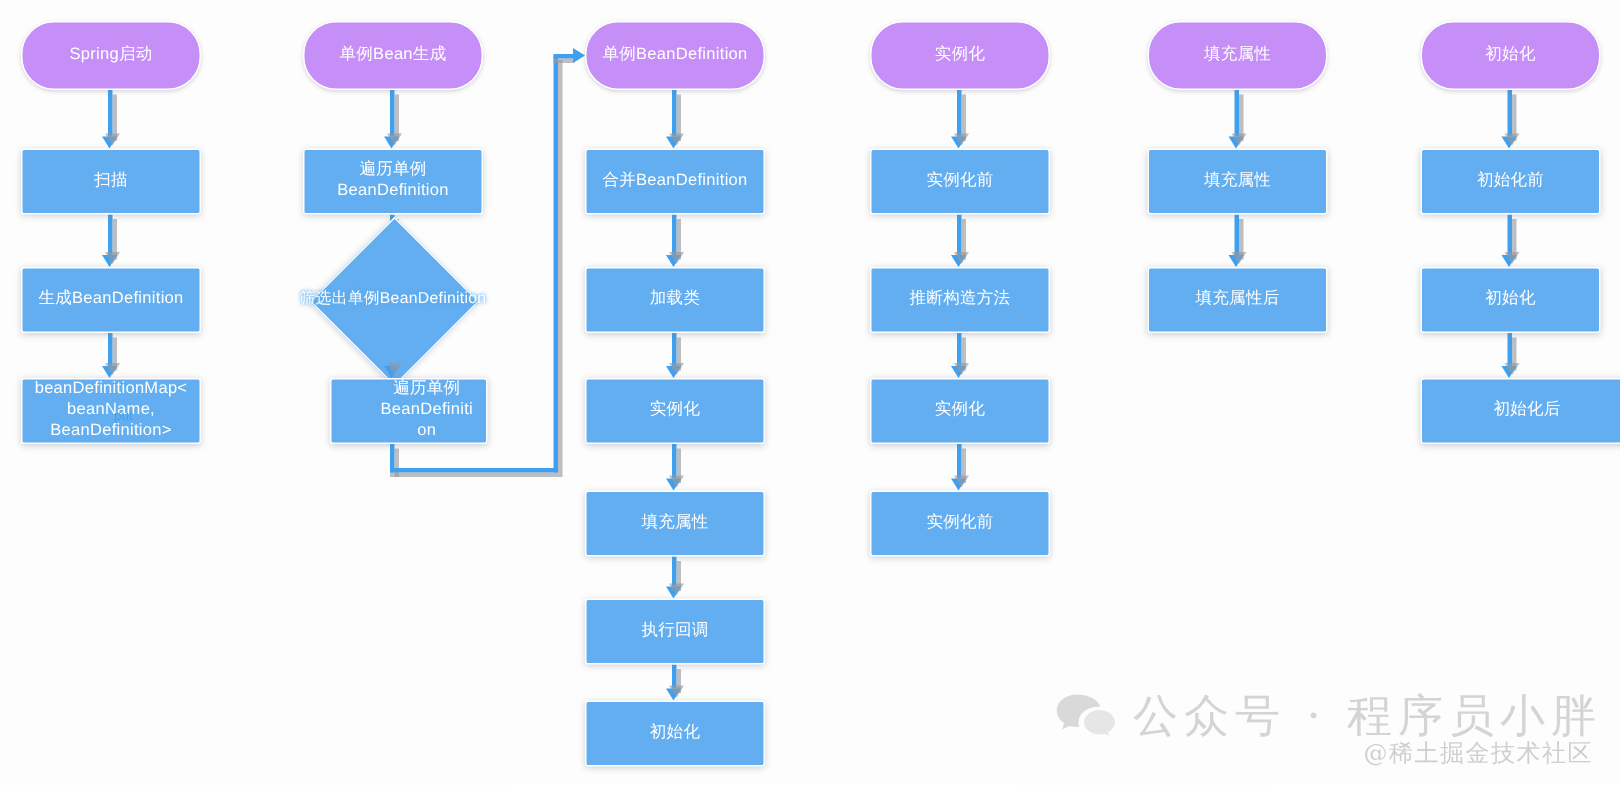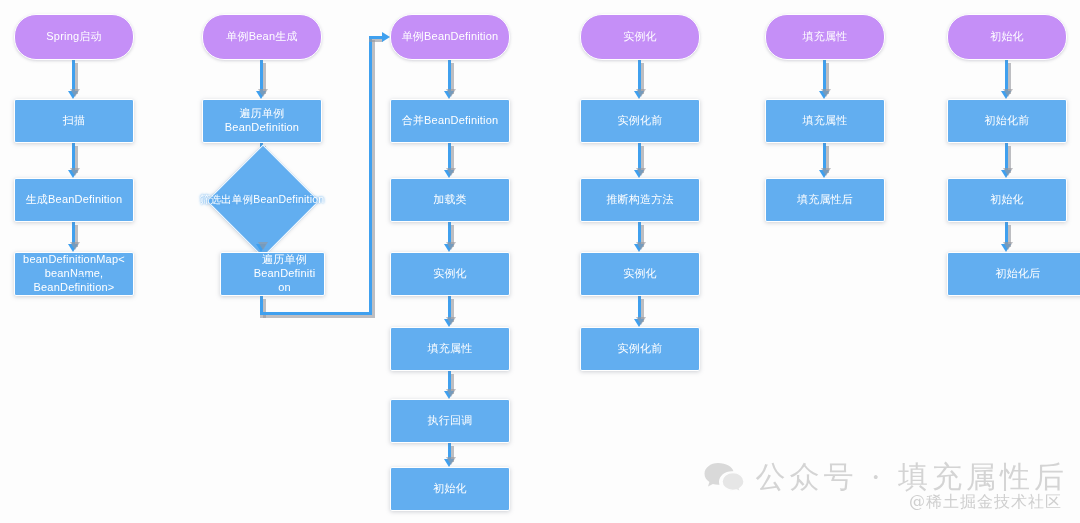--- a/index.html
+++ b/index.html
@@ -344,18 +344,18 @@
   </div>
 
   <div id="watermark">
     <div id="wm-main">
       <span style="display:inline-block;width:42px;height:34px;position:relative;">
         <svg width="42" height="34" viewBox="0 0 42 34" xmlns="http://www.w3.org/2000/svg">
           <path d="M15 2C7.5 2 1.5 6.8 1.5 12.7c0 3.3 1.9 6.3 4.9 8.3L5 25.5l4.9-2.5c1.6.5 3.3.7 5.1.7.5 0 1 0 1.5-.06-.3-.9-.5-1.9-.5-2.9 0-5.8 5.8-10.5 13-10.5.5 0 .9 0 1.4.06C29.7 5.9 23.1 2 15 2z" fill="#d9d9d9"></path>
           <path d="M41 20.5c0-4.9-4.9-8.9-11-8.9s-11 4-11 8.9c0 4.9 4.9 8.9 11 8.9 1.3 0 2.5-.2 3.6-.5l4 2-1.1-3.4c2.8-1.6 4.5-4.2 4.5-7z" fill="#e6e6e6" stroke="#fdfdfd" stroke-width="1.4"></path>
         </svg>
       </span>
-      <span id="wm-text">公众号 · 填充属性后</span>
+      <span id="wm-text">公众号 · 程序员小胖</span>
     </div>
     <div id="wm-sub">@稀土掘金技术社区</div>
   </div>
 
 </div>
 
 </body></html>

